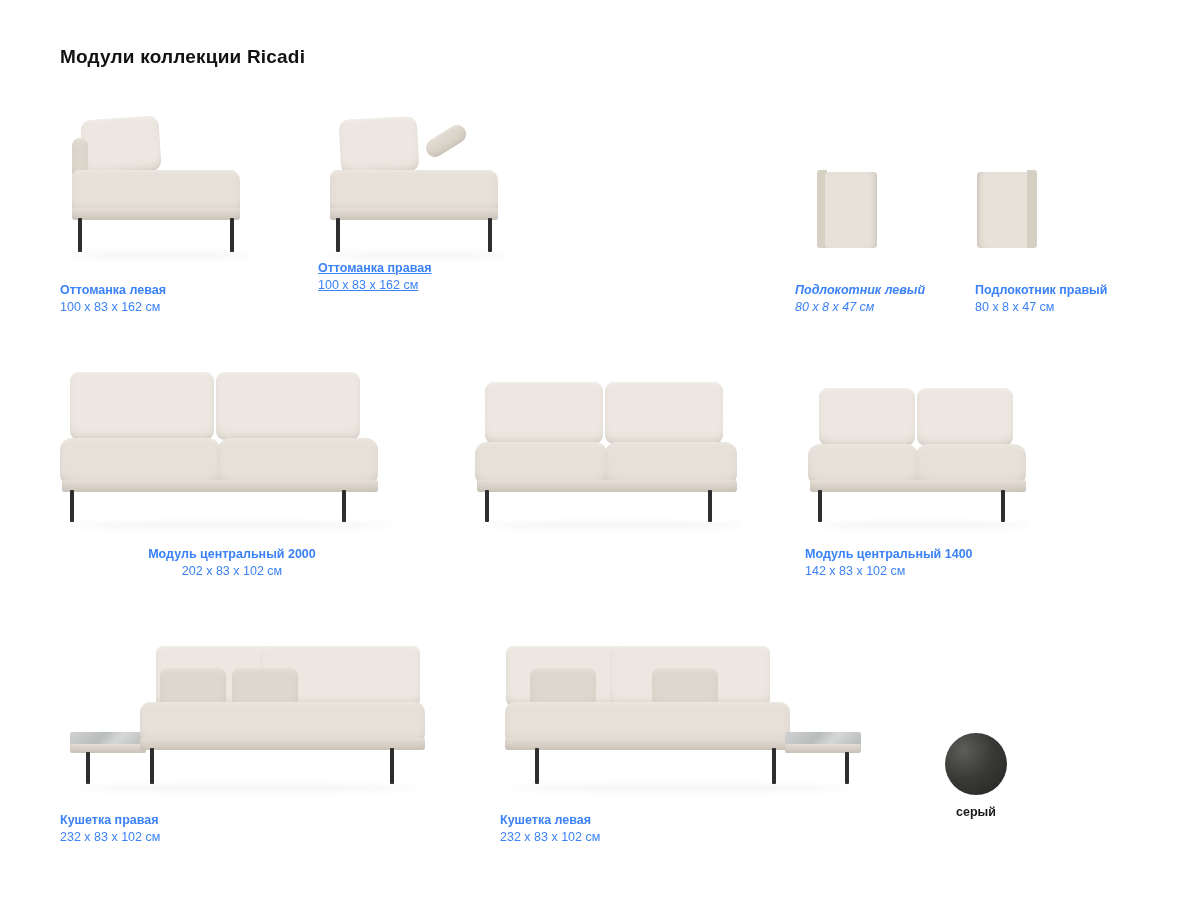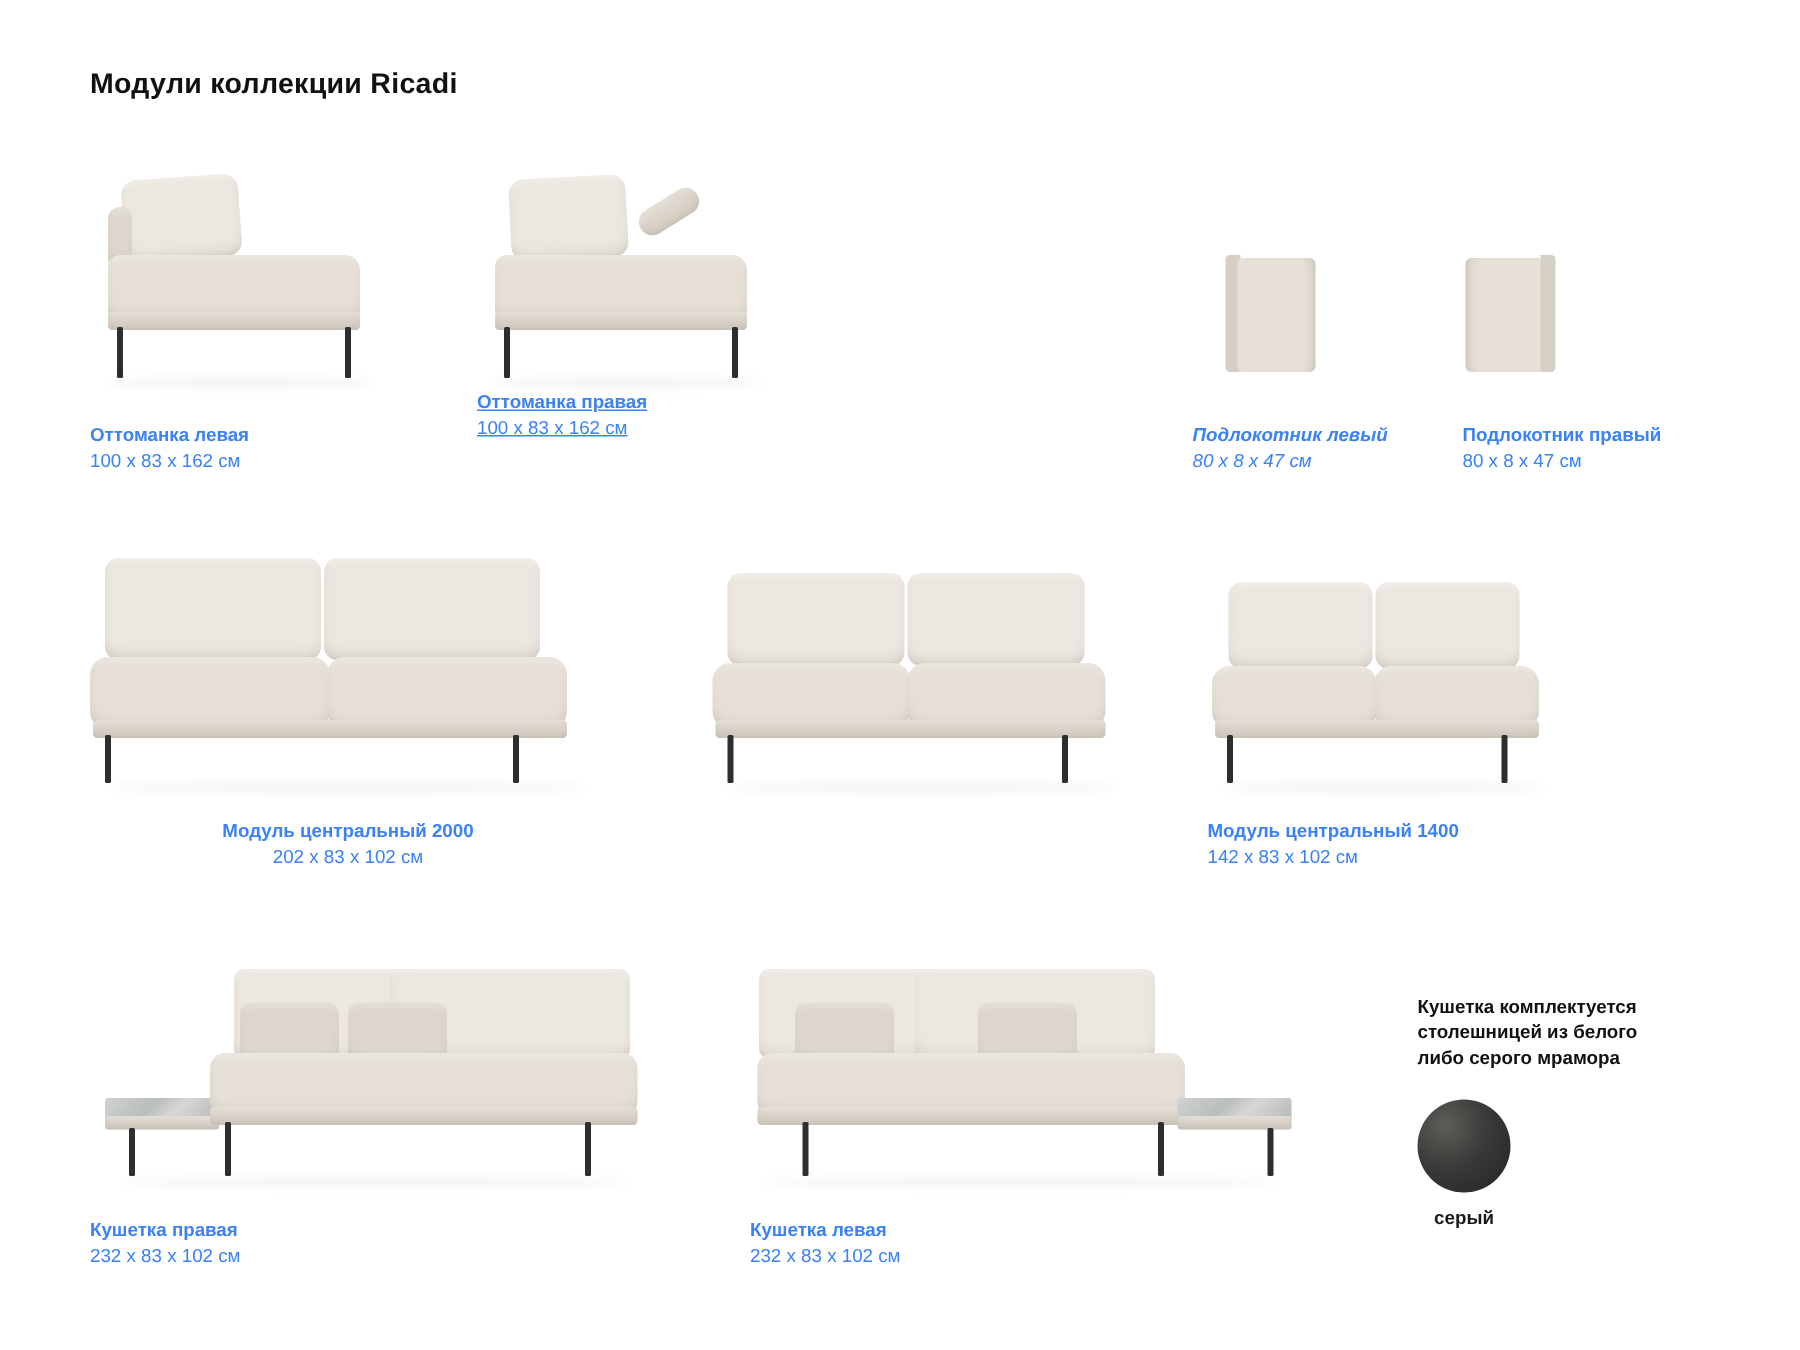--- a/index.html
+++ b/index.html
@@ -296,23 +296,20 @@
       <div class="leg" style="left:35px; top:108px; height:36px;"></div>
       <div class="leg" style="left:272px; top:108px; height:36px;"></div>
       <div class="leg" style="left:345px; top:112px; height:32px;"></div>
     </div>
     <div class="caption" style="margin-top:22px;">
       <span class="name">Кушетка левая</span>
       <span class="dims">232 x 83 x 102 см</span>
     </div>
   </div>
 
-  <div class="note" style="left:945px; top:663px; width:200px;">Кушетка комплектуется
-столешницей из белого
-либо серого мрамора</div>
 
   <div style="position:absolute; left:945px; top:733px; width:62px;">
     <div class="swatch grey" style="position:relative; left:0; top:0;"></div>
     <div class="swatch-label" style="margin-top:10px;">серый</div>
   </div>
 
 
 </div>
 
 </body></html>

